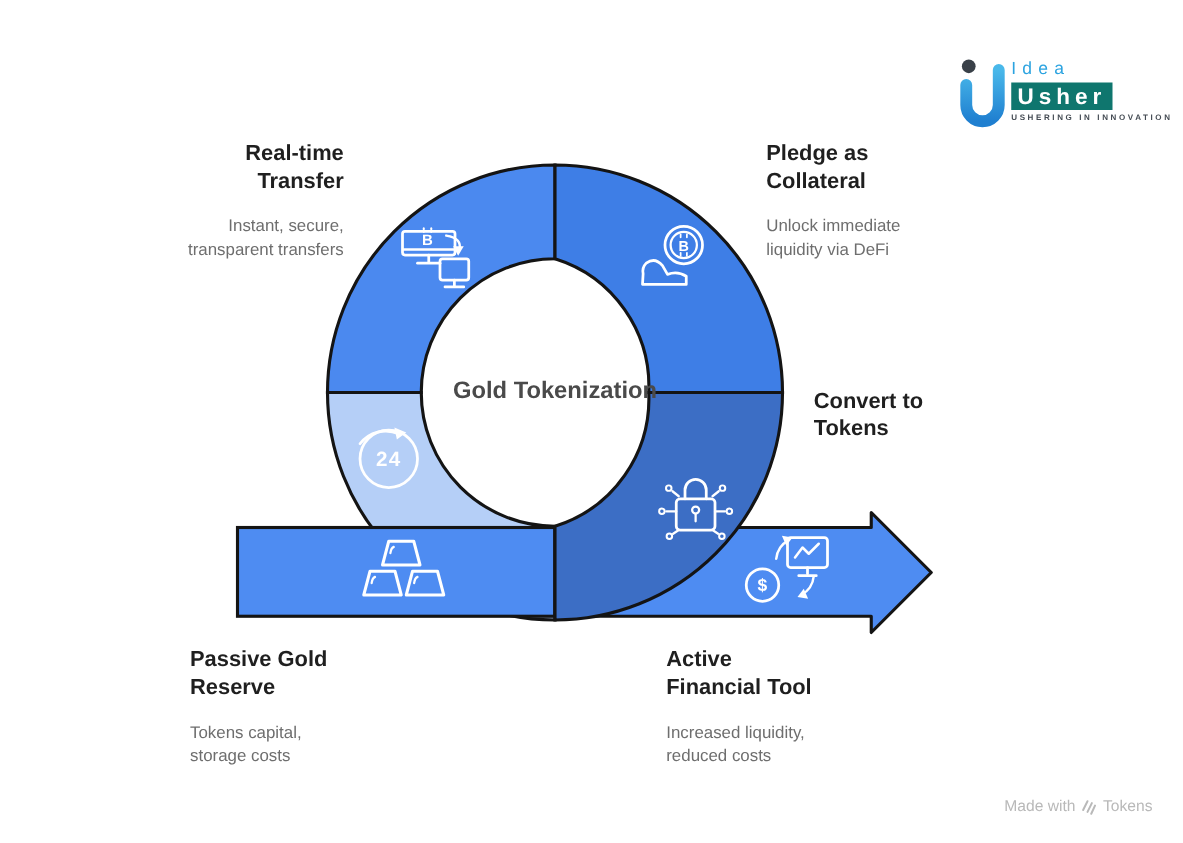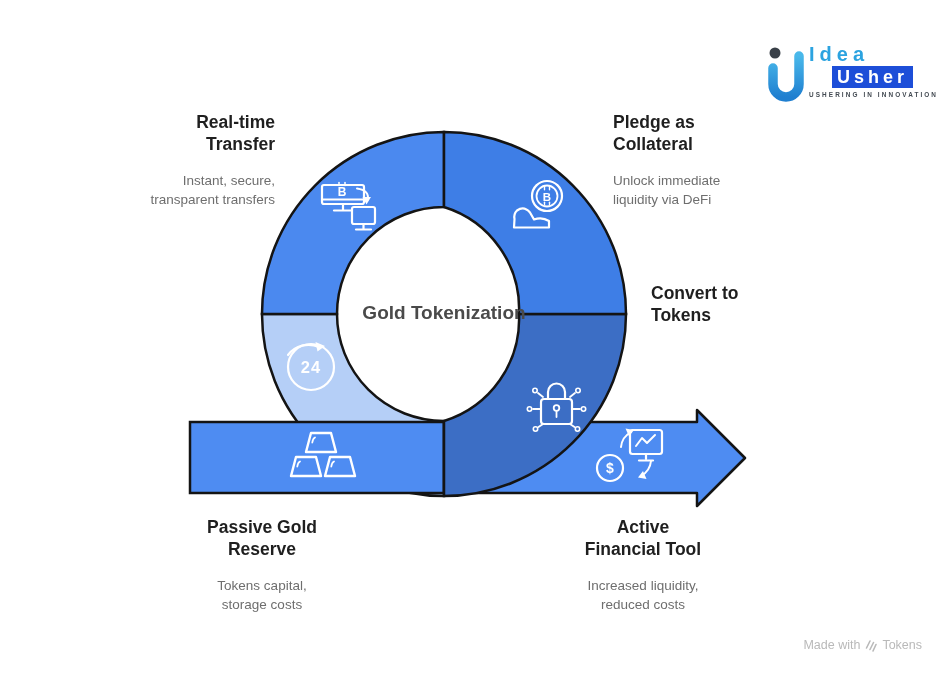--- a/index.html
+++ b/index.html
@@ -7,31 +7,31 @@
   .canvas{position:relative;width:946px;height:674px;background:#ffffff;overflow:hidden;}
   .diagram-svg{position:absolute;left:0;top:0;}
   svg text{font-family:"Liberation Sans",sans-serif;}
 
   
   .seg-label{position:absolute;width:210px;}
   .seg-label .label-title{font-size:17.5px;line-height:22px;font-weight:bold;color:#1f1f1f;white-space:pre-line;}
   .seg-label .label-desc{font-size:13.5px;line-height:19px;color:#6e6e6e;white-space:pre-line;margin-top:16px;}
   .align-right{text-align:right;}
   .align-left{text-align:left;}
-  .align-center{text-align:center;}
+  .align-center{text-align:left;}
 
   .center-title{position:absolute;left:324px;top:302px;width:240px;text-align:center;
     font-size:19px;font-weight:bold;color:#4a4a4a;}
 
   
   .logo{position:absolute;left:766px;top:44px;display:flex;align-items:flex-start;gap:5px;}
   .logo-textcol{display:flex;flex-direction:column;align-items:flex-start;}
-  .logo-idea{color:#2ba3e0;font-weight:bold;font-size:20px;letter-spacing:5px;line-height:20px;}
-  .logo-usher{background:#1d4ed8;color:#ffffff;font-weight:bold;font-size:18px;letter-spacing:4px;
-    line-height:20px;padding:1px 5px;margin-top:2px;margin-left:23px;}
+  .logo-idea{color:#2ba3e0;font-weight:normal;font-size:14px;letter-spacing:5px;line-height:20px;}
+  .logo-usher{background:#0f766e;color:#ffffff;font-weight:bold;font-size:18px;letter-spacing:4px;
+    line-height:20px;padding:1px 5px;margin-top:2px;}
   .logo-tagline{color:#434a52;font-weight:bold;font-size:6.4px;letter-spacing:2.1px;margin-top:3px;white-space:nowrap;}
 
   
   .credit{position:absolute;right:24px;top:638px;display:flex;align-items:flex-end;gap:5px;
     color:#b9b9b9;font-size:12.5px;}
 </style>
 </head>
 <body>
 
 <div class="canvas">
@@ -135,21 +135,21 @@
   </div>
 
   <div class="seg-label align-right" style="left:65px;top:111px;">
     <div class="label-title">Real-time
 Transfer</div>
     <div class="label-desc">Instant, secure,
 transparent transfers</div>
   </div>
 
 
-  <div class="seg-label align-left" style="left:651px;top:282px;">
+  <div class="seg-label align-left" style="left:651px;top:309px;">
     <div class="label-title">Convert to
 Tokens</div>
   </div>
 
   <div class="seg-label align-center" style="left:152px;top:516px;width:220px;">
     <div class="label-title">Passive Gold
 Reserve</div>
     <div class="label-desc">Tokens capital,
 storage costs</div>
   </div>

